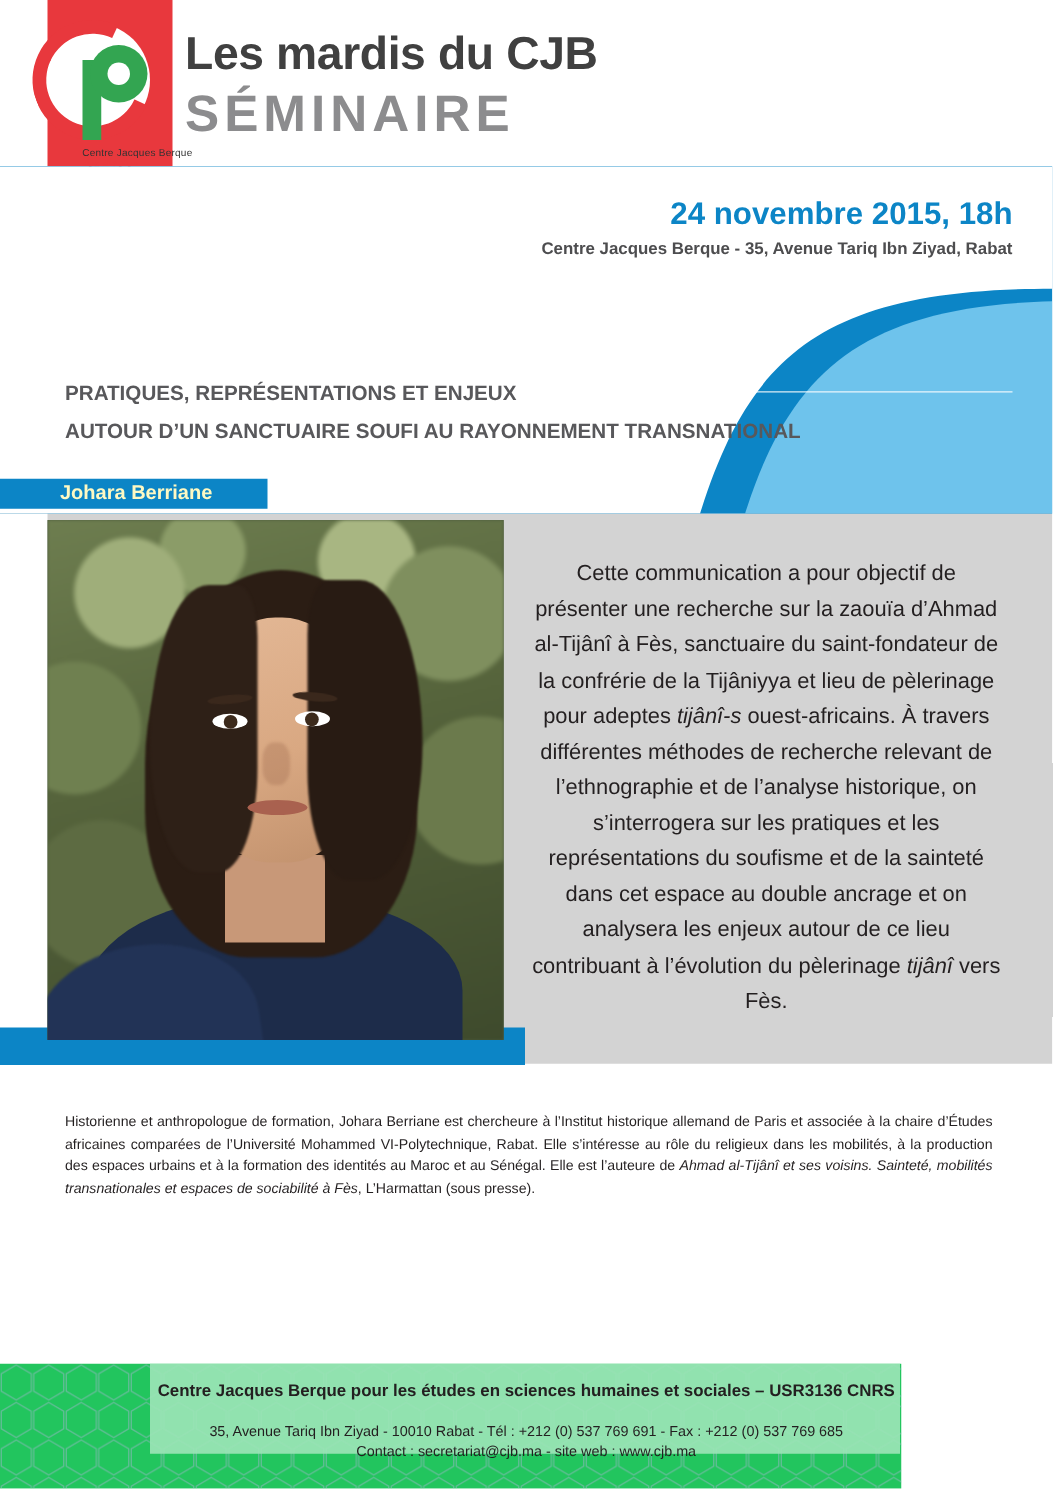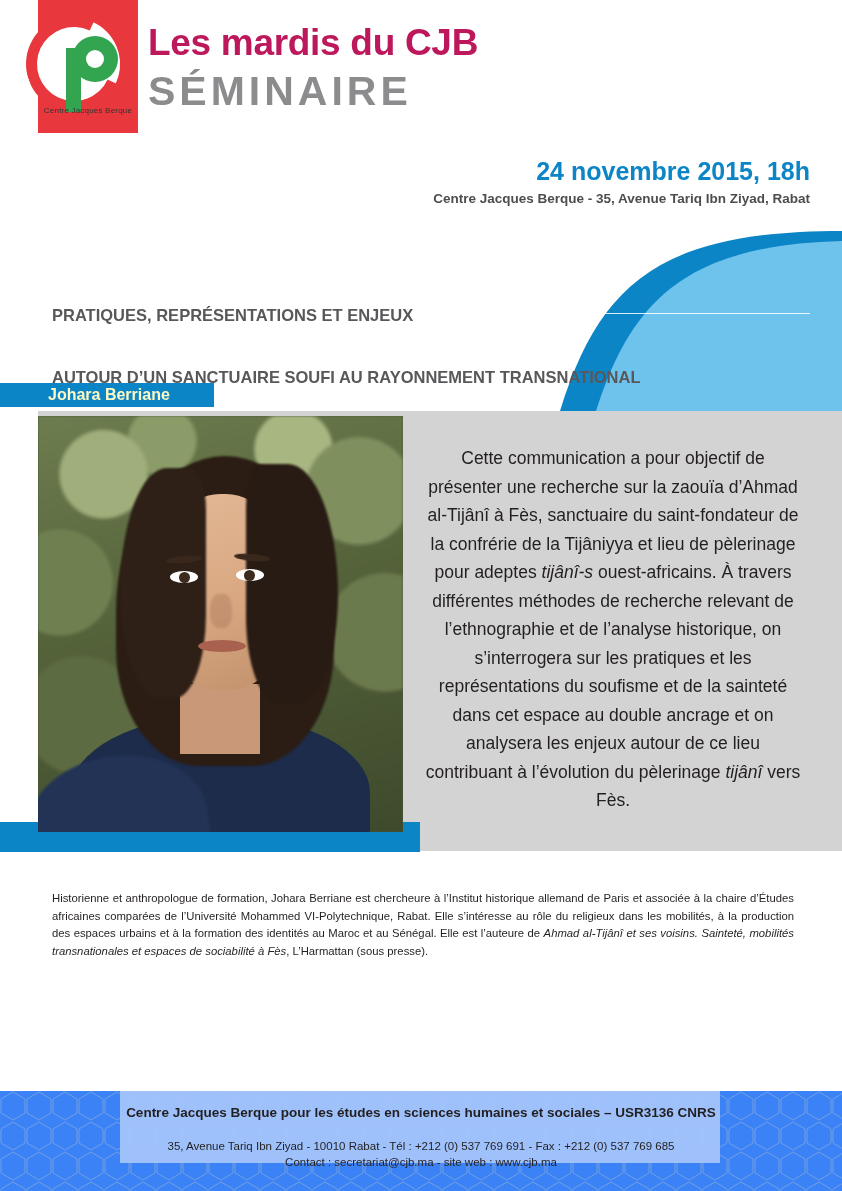--- a/index.html
+++ b/index.html
@@ -70,43 +70,43 @@
     position: absolute;
     left: 4px; top: 2px;
     width: 96px; height: 96px;
     border: 11px solid #e8383d;
     border-radius: 50%;
     border-right-color: transparent;
     transform: rotate(-20deg);
   }
   .logo-caption {
     position: absolute;
-    left: 0; top: 92px;
+    left: 0; top: 104px;
     width: 132px;
-    text-align: center;
+    text-align: right;
     font-size: 8px;
     color: #333333;
     letter-spacing: .2px;
   }
   .logo-caption-ar {
     position: absolute;
     left: 0; top: 112px;
     width: 132px;
     text-align: center;
     font-size: 7px;
     color: #e8383d;
     direction: rtl;
   }
 
   .header-title1 {
     position: absolute;
     left: 148px; top: 22px;
     font-size: 37px;
     font-weight: bold;
-    color: #be185d;
+    color: #404040;
     letter-spacing: -0.3px;
   }
   .header-title2 {
     position: absolute;
     left: 148px; top: 68px;
     font-size: 41px;
     font-weight: bold;
     color: #8c8c8e;
     letter-spacing: 4px;
   }
@@ -163,21 +163,20 @@
     font-size: 16.5px;
     font-weight: bold;
     color: #58585b;
   }
   .talk-sub2 {
     position: absolute;
     left: 52px; top: 203px;
     font-size: 16.5px;
     font-weight: bold;
     color: #58585b;
-    margin-top: 32px;
   }
 
   
   .speaker-tag {
     position: absolute;
     left: 0; top: 383px;
     width: 214px; height: 24px;
     background: #0c85c6;
   }
   .speaker-tag span {
@@ -349,22 +348,22 @@
     line-height: 17.5px;
     color: #231f20;
     text-align: justify;
   }
   .bio i { font-style: italic; }
 
   
   .footer {
     position: absolute;
     left: 0; top: 1091px;
-    width: 842px; height: 100px;
-    background: #3b82f6;
+    width: 721px; height: 100px;
+    background: #22c55e;
     overflow: hidden;
   }
   .footer-pattern {
     position: absolute;
     left: 0; top: 0;
     width: 842px; height: 100px;
     opacity: .55;
   }
   .footer-text {
     position: absolute;

